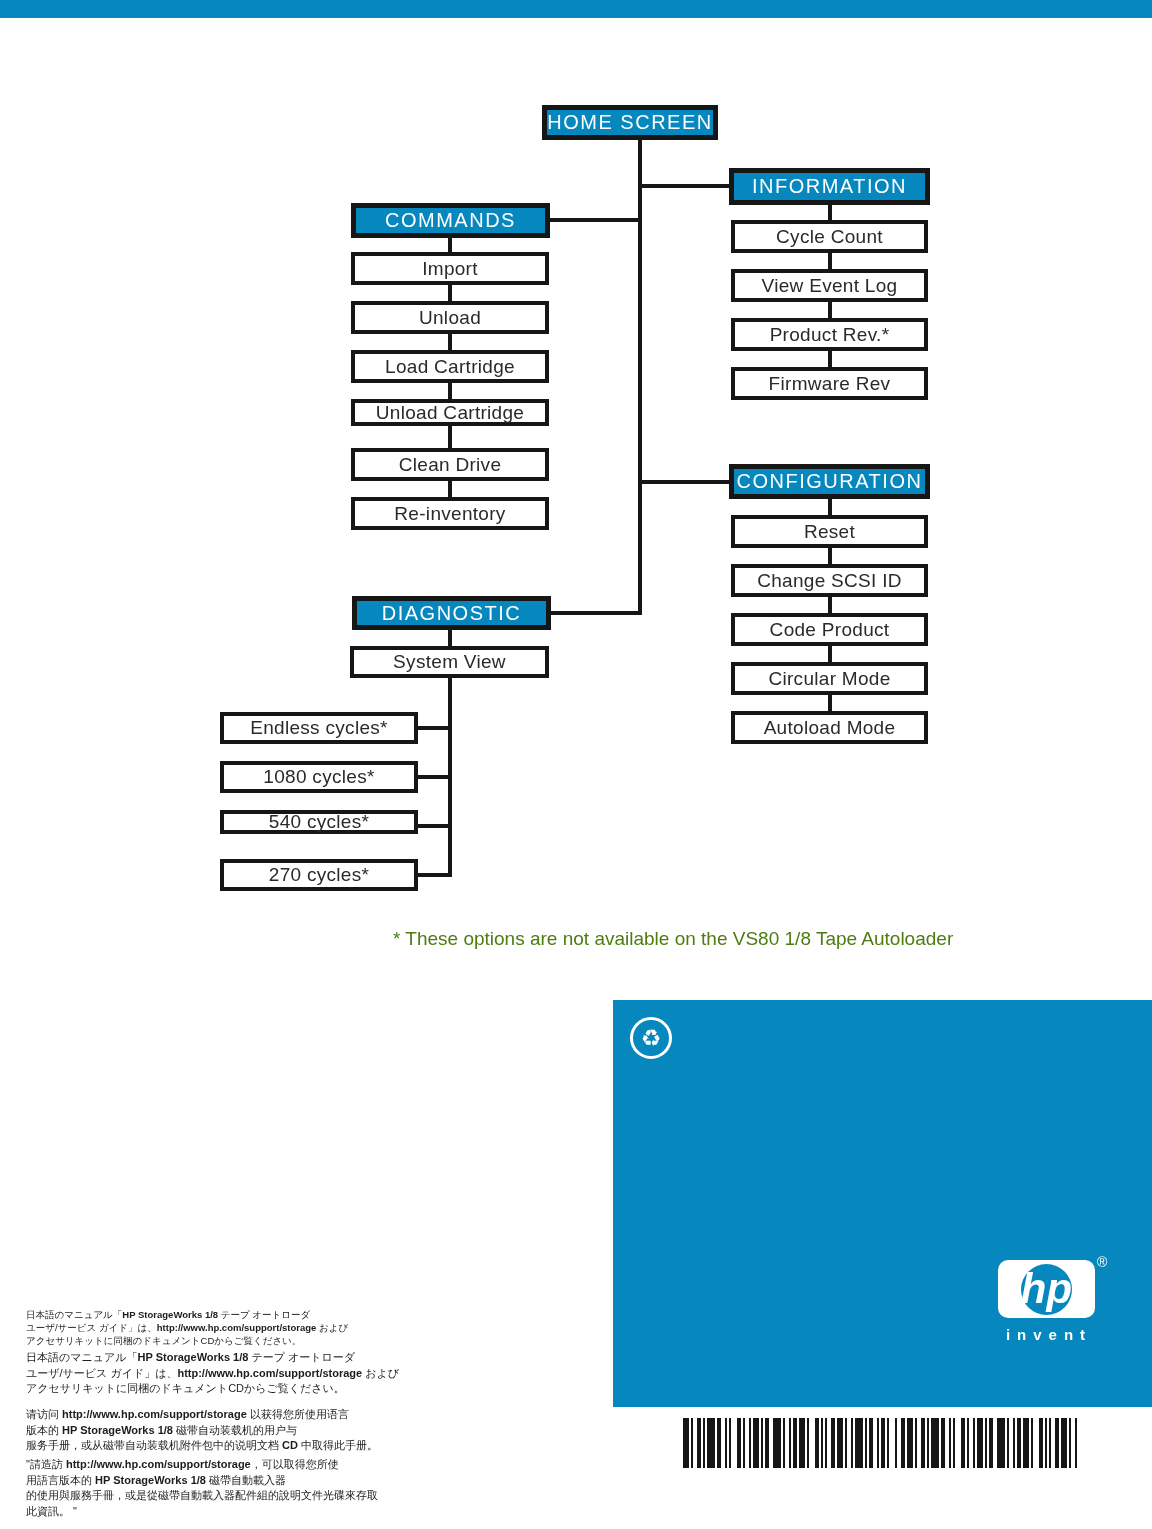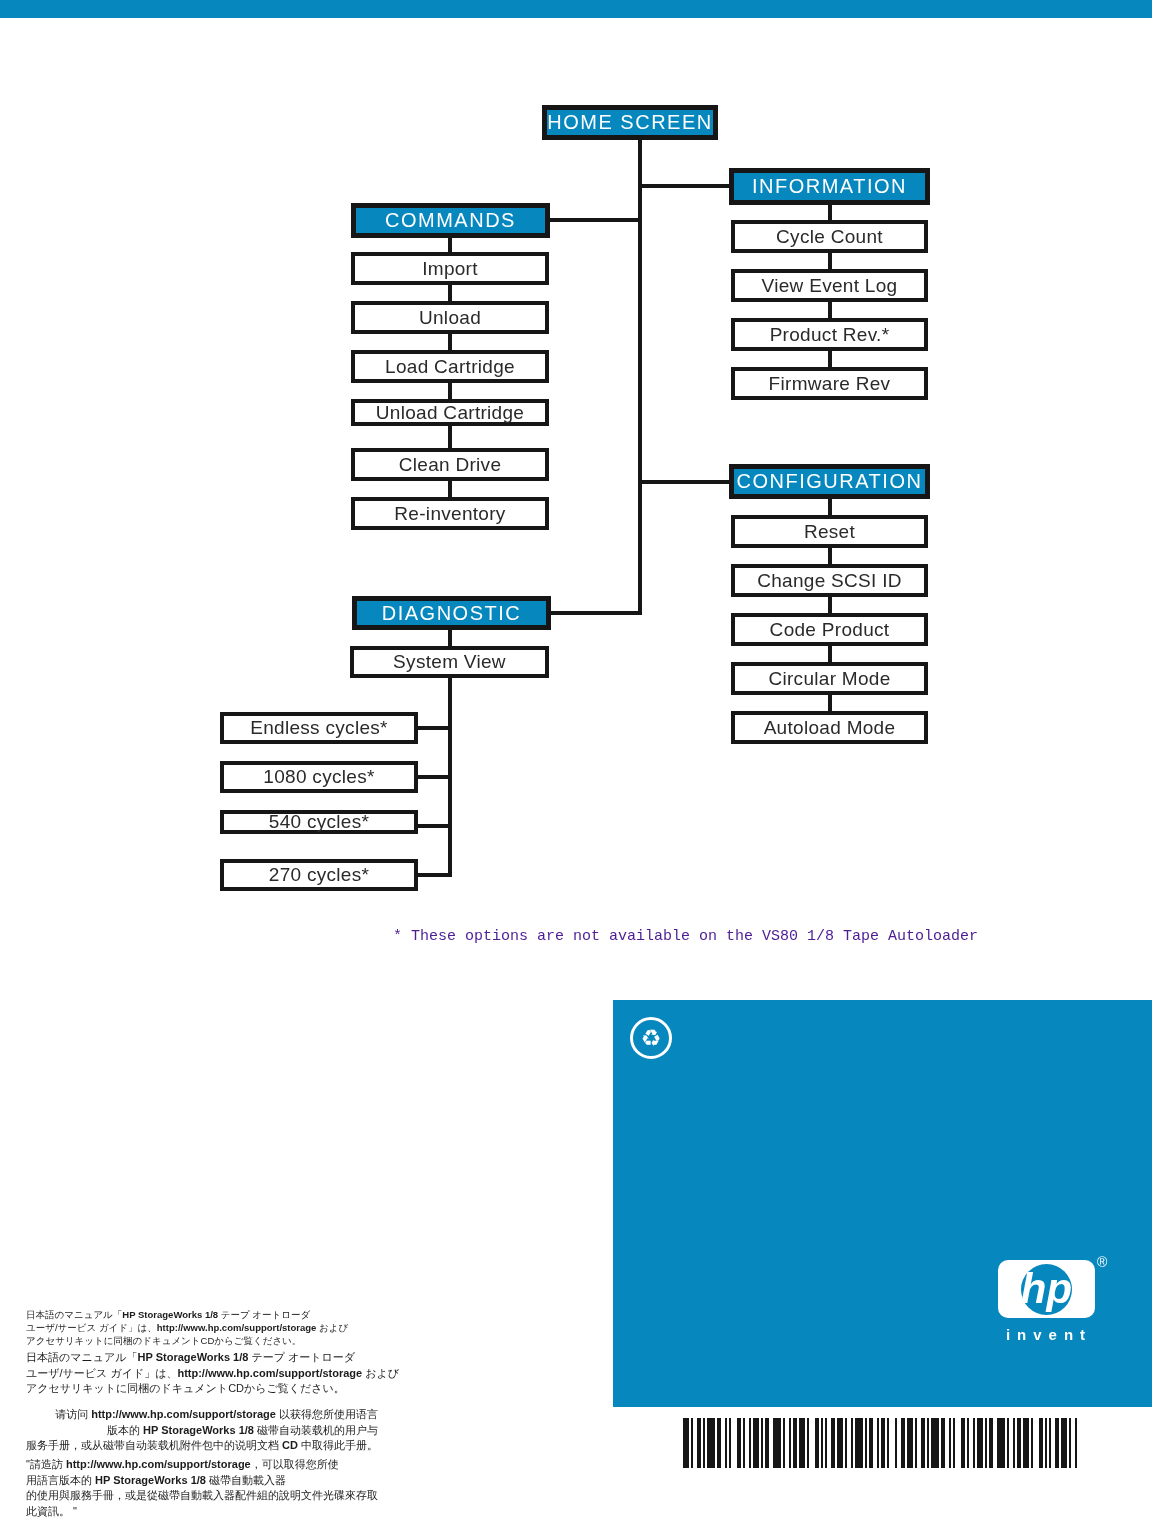--- a/index.html
+++ b/index.html
@@ -7,21 +7,21 @@
         font-family:"Liberation Sans", sans-serif;color:#1c1c1c;}
   .topbar{position:absolute;left:0;top:0;width:1152px;height:18px;background:#0687BE;}
   
   .ln{position:absolute;background:#161616;z-index:1;}
   .hdr{position:absolute;z-index:2;box-sizing:border-box;background:#0687BE;border:5px solid #161616;
        color:#fff;display:flex;align-items:center;justify-content:center;
        font-size:20px;letter-spacing:1.5px;}
   .itm{position:absolute;z-index:2;box-sizing:border-box;background:#fff;border:4px solid #161616;
        color:#2a2a2a;display:flex;align-items:center;justify-content:center;
        font-size:19px;letter-spacing:.3px;}
-  .footnote{position:absolute;left:393px;top:928px;font-size:15px;color:#4c1d95;white-space:nowrap;font-family:Liberation Mono, monospace;}
+  .footnote{position:absolute;left:393px;top:928px;font-size:19px;color:#4d7c0f;white-space:nowrap;}
   
   .bluepanel{position:absolute;left:613px;top:1000px;width:539px;height:407px;background:#0687BE;}
   .recycle{position:absolute;left:630px;top:1017px;width:36px;height:36px;border:3px solid #fff;
            border-radius:50%;color:#fff;display:flex;align-items:center;justify-content:center;
            font-size:23px;line-height:1;}
   .hpbox{position:absolute;left:998px;top:1260px;width:97px;height:58px;background:#fff;border-radius:10px;}
   .hpcircle{position:absolute;left:1021px;top:1264px;width:51px;height:51px;background:#0687BE;border-radius:50%;}
   .hptext{position:absolute;left:1008px;top:1252px;width:77px;height:74px;display:flex;align-items:center;
           justify-content:center;font-size:42px;font-weight:bold;font-style:italic;color:#fff;}
   .hpreg{position:absolute;left:1097px;top:1254px;font-size:14px;color:#fff;}
@@ -30,21 +30,21 @@
   
   .barcode{position:absolute;left:683px;top:1418px;width:394px;height:50px;display:flex;
            overflow:hidden;background:#fff;}
   .barcode i{display:block;height:100%;flex:0 0 auto;}
   .partnum{position:absolute;left:683px;top:1473px;width:394px;text-align:center;
            font-size:27px;color:#2a2a2a;letter-spacing:1px;}
   
   .notice{position:absolute;left:26px;color:#1c1c1c;}
   .n1{top:1308px;font-size:9.5px;line-height:13px;}
   .n2{top:1350px;font-size:11px;line-height:15.5px;}
-  .n3{top:1407px;font-size:11px;line-height:15.5px;text-align:right;}
+  .n3{top:1407px;font-size:11px;line-height:15.5px;}
   .n4{top:1457px;font-size:11px;line-height:15.5px;}
 </style>
 </head>
 <body>
 
 <div class="page">
 
   <div class="topbar"></div>
 
   <div>

